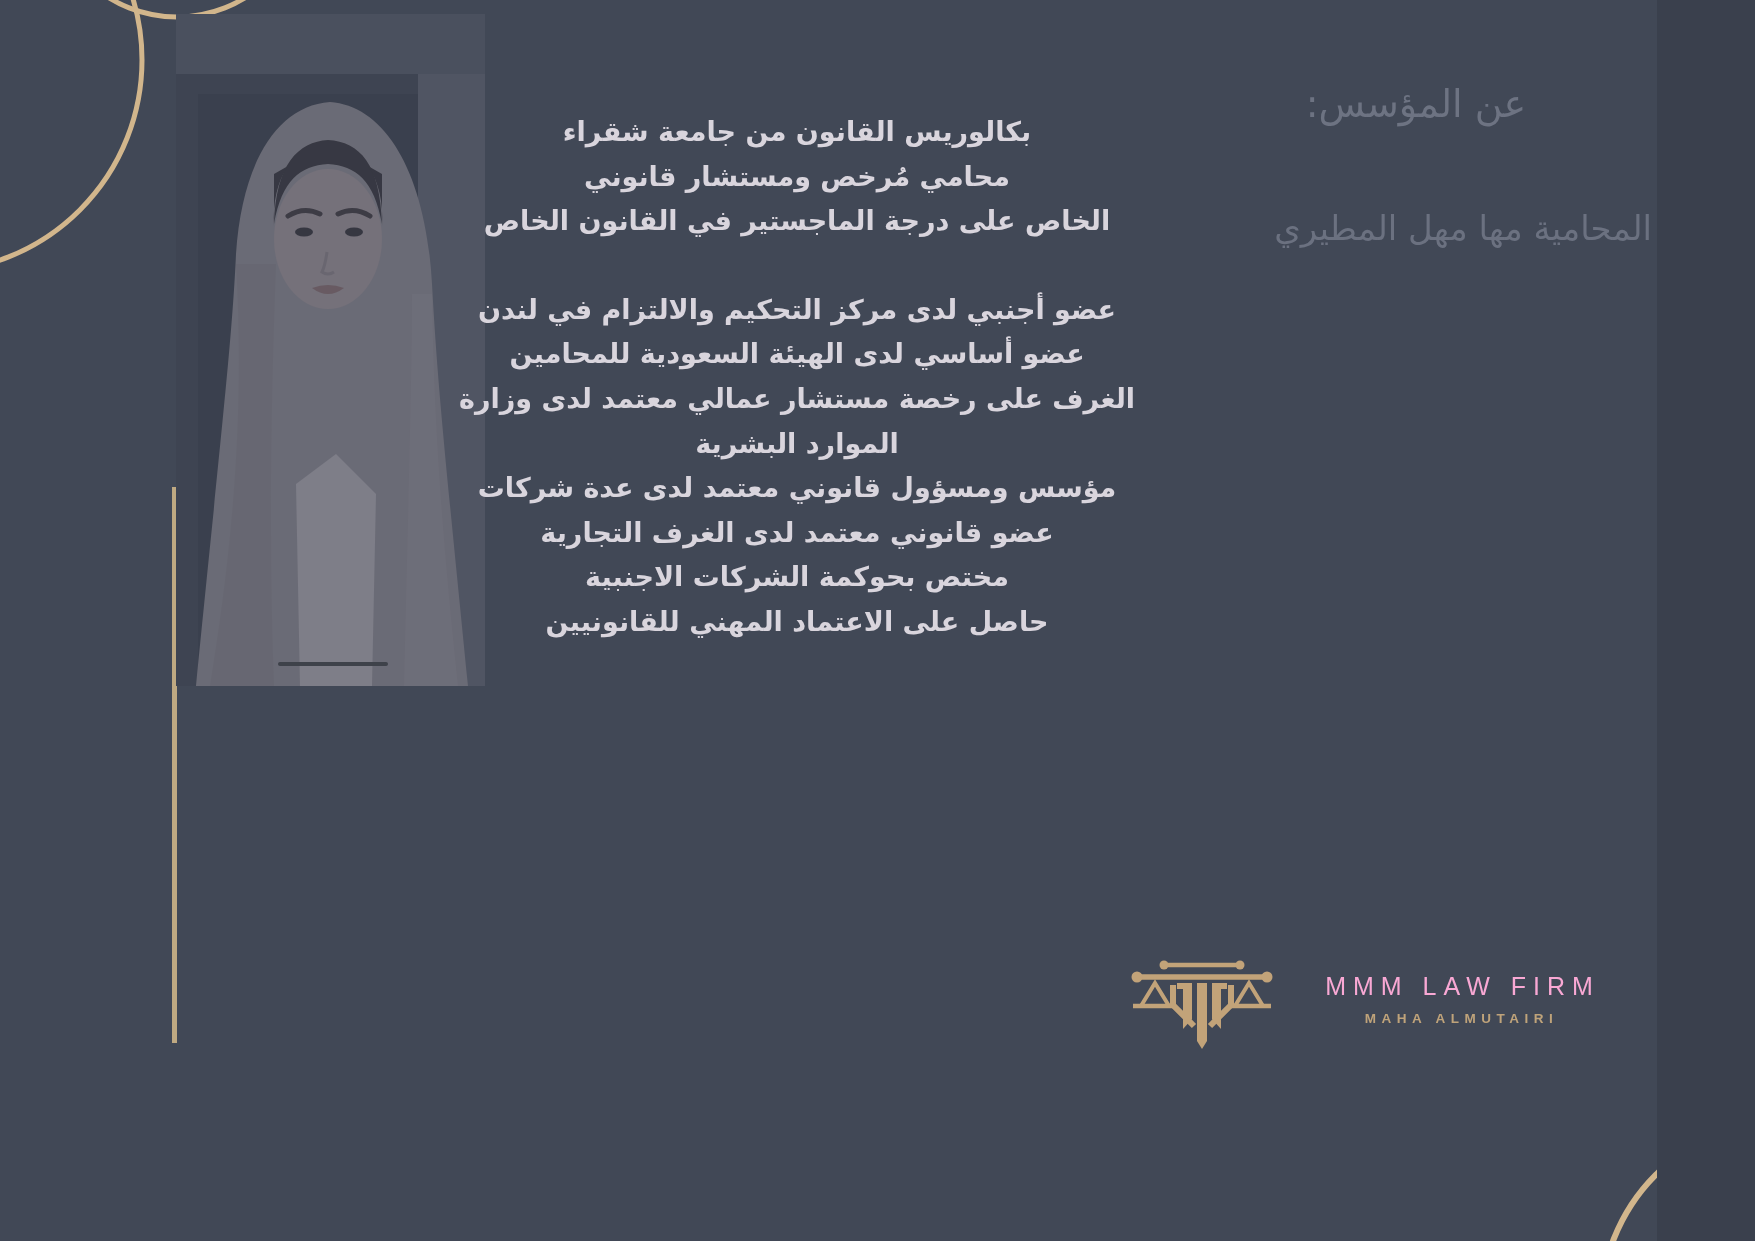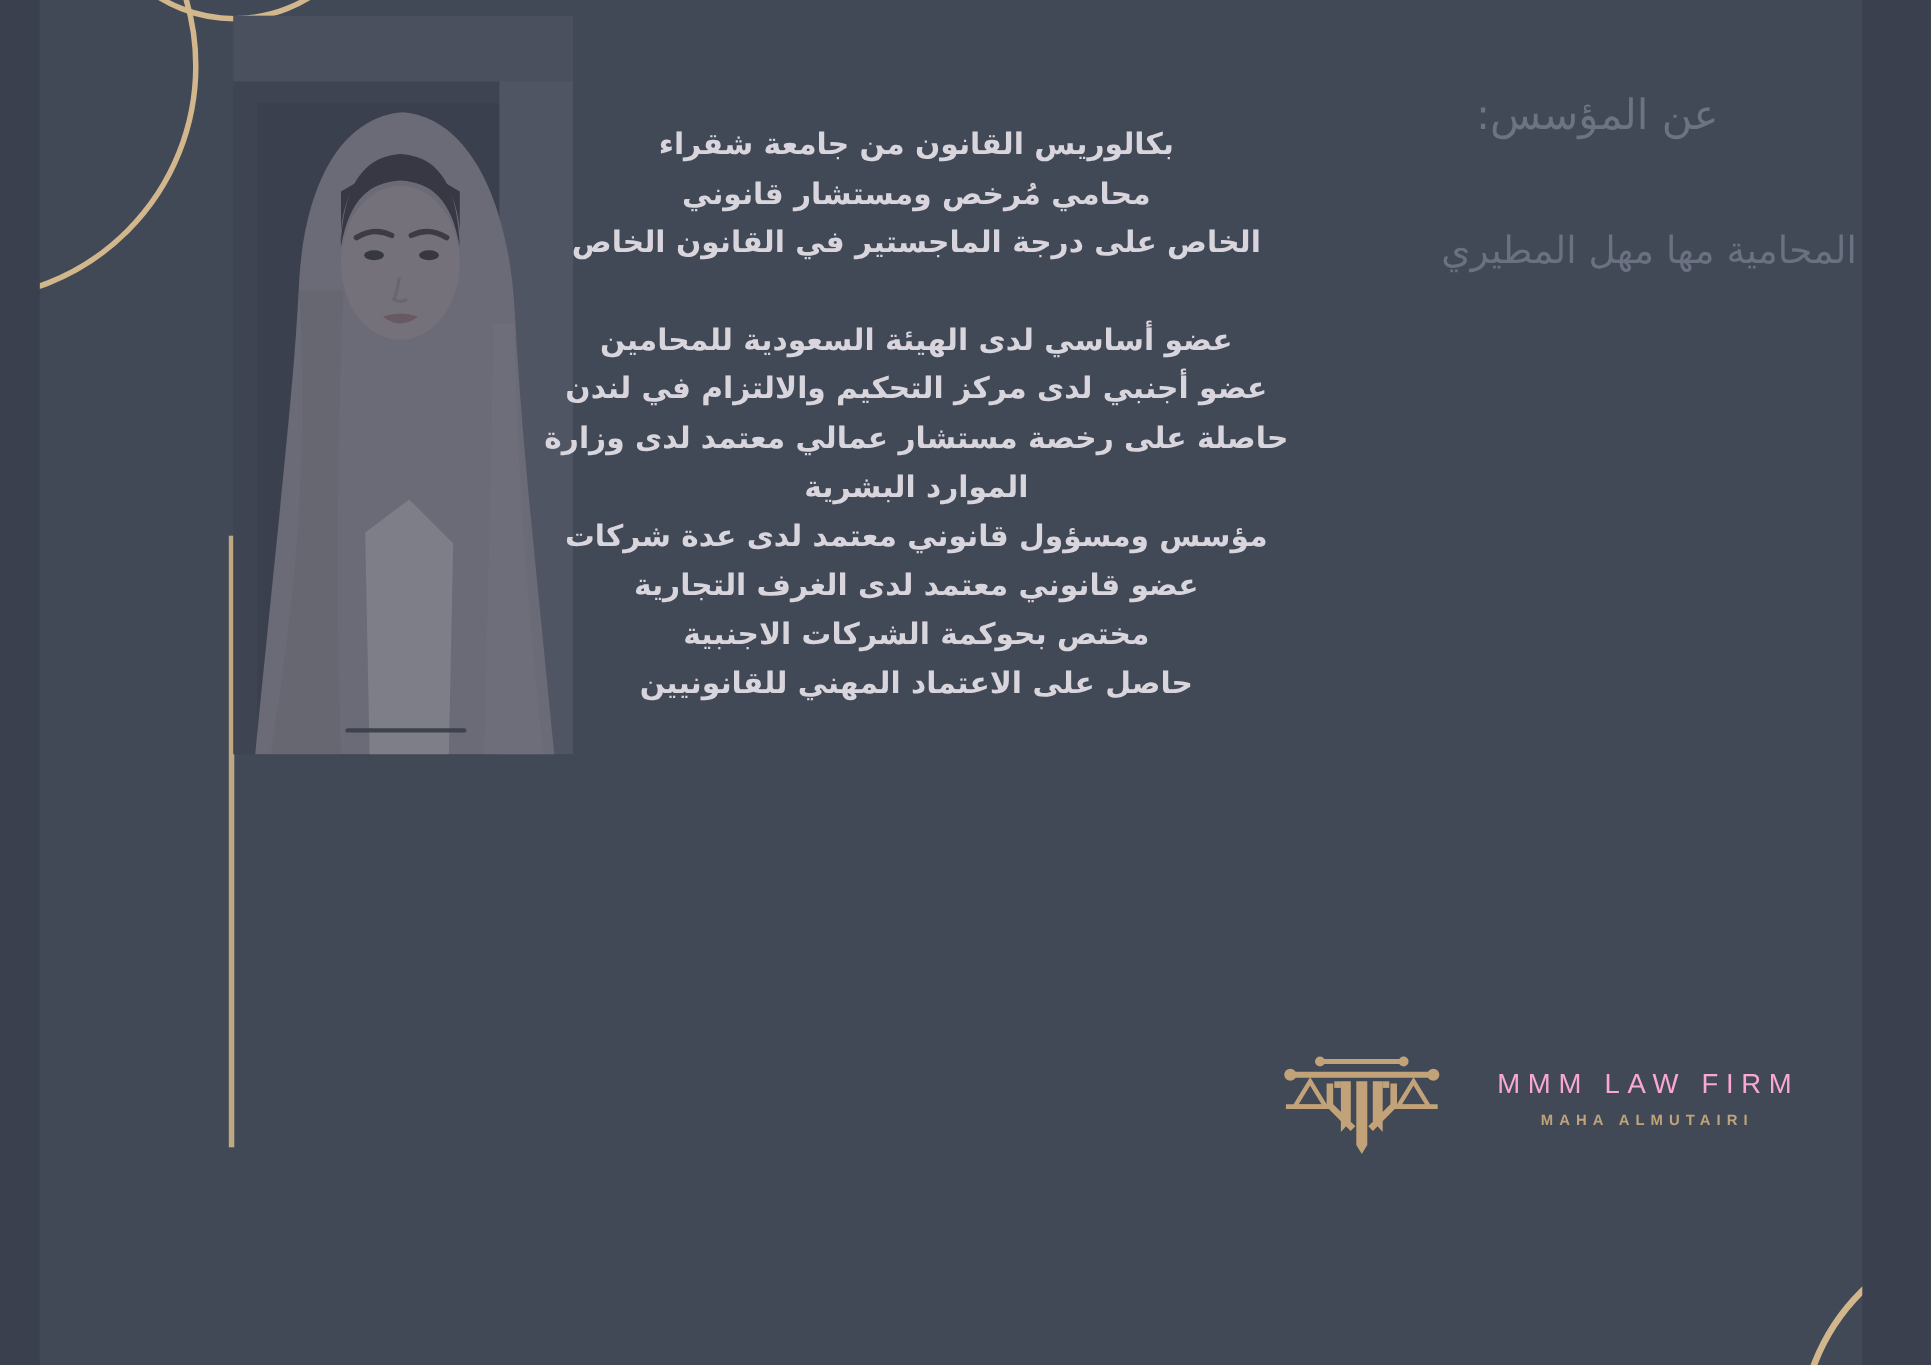--- a/index.html
+++ b/index.html
@@ -7,21 +7,20 @@
     width:1755px;height:1241px;
     background:#3a404d;
     font-family:"DejaVu Sans",sans-serif;
     overflow:hidden;
   }
   .slide{
     position:relative;
     width:1657px;height:1241px;
     background:#414856;
     overflow:hidden;
-    margin-left:36px;
   }
   
   .deco-svg{position:absolute;left:0;top:0;width:1755px;height:1241px;pointer-events:none;}
   
   .gold-line{
     position:absolute;left:172px;top:487px;width:5px;height:556px;
     background:#bfa982;
   }
   
   .photo{
@@ -121,23 +120,23 @@
   </div>
 
   <div class="founder-head">عن المؤسس:</div>
   <div class="founder-name">المحامية مها مهل المطيري</div>
 
   <div class="about">
     <p>بكالوريس  القانون من جامعة شقراء</p>
     <p>محامي مُرخص ومستشار قانوني</p>
     <p>الخاص على درجة الماجستير في القانون الخاص</p>
     <div class="spacer"></div>
+    <p>عضو أجنبي لدى مركز التحكيم والالتزام في لندن</p>
     <p>عضو أساسي لدى الهيئة السعودية للمحامين</p>
-    <p>عضو أجنبي لدى مركز التحكيم والالتزام في لندن</p>
-    <p>حاصلة على رخصة مستشار عمالي معتمد لدى وزارة</p>
+    <p>الغرف على رخصة مستشار عمالي معتمد لدى وزارة</p>
     <p>الموارد البشرية</p>
     <p>مؤسس ومسؤول قانوني معتمد لدى عدة شركات</p>
     <p>عضو قانوني معتمد لدى الغرف التجارية</p>
     <p>مختص بحوكمة الشركات الاجنبية</p>
     <p>حاصل على الاعتماد المهني للقانونيين</p>
   </div>
 
   <svg class="logo-icon" width="148" height="100" viewBox="0 0 148 100">
     <g stroke="#c2a379" fill="#c2a379">
 

